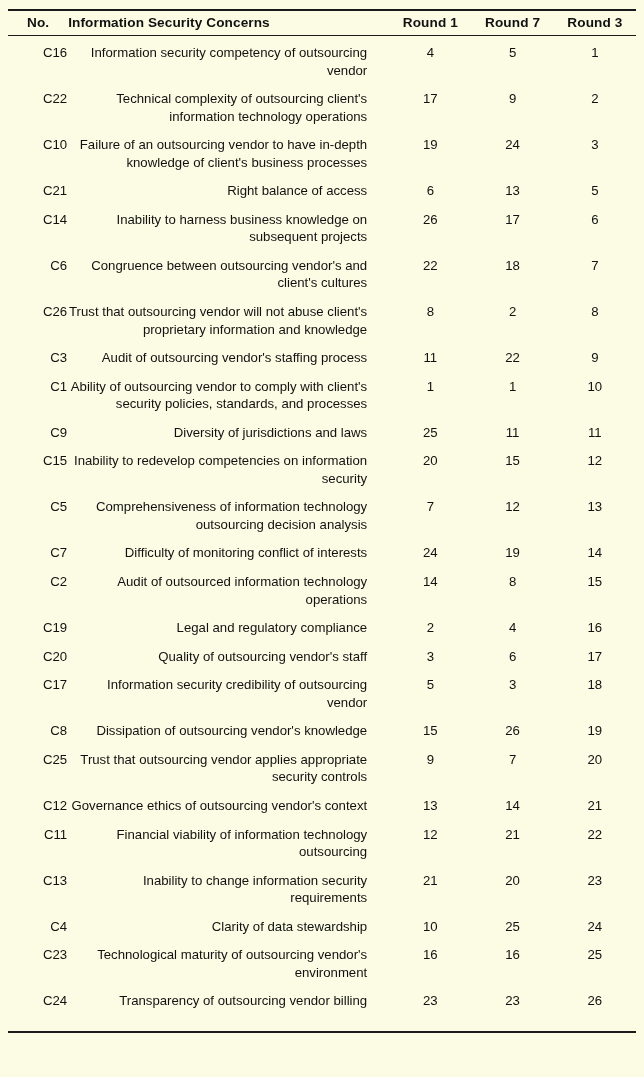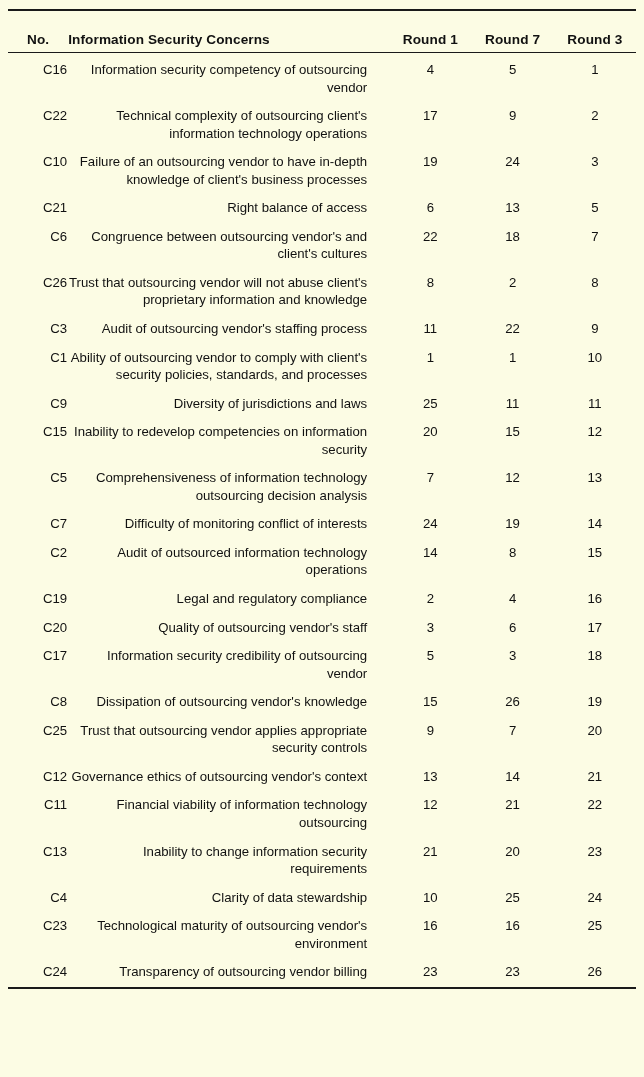--- a/index.html
+++ b/index.html
@@ -30,21 +30,21 @@
   }
 
   table.concerns-table thead tr {
     border-top: 2px solid #1a1a1a;
     border-bottom: 1.4px solid #1a1a1a;
   }
 
   table.concerns-table thead th {
     font-weight: bold;
     font-size: 13.6px;
-    padding: 21px 0 5px 0;
+    padding: 4px 0 5px 0;
     vertical-align: middle;
     letter-spacing: 0.1px;
   }
 
   th.col-no, td.col-no {
     width: 60px;
     text-align: right;
     padding-left: 5px;
   }
   th.col-no { text-align: center; padding-left: 0; }
@@ -70,21 +70,21 @@
   }
 
   table.concerns-table tbody tr:first-child td {
     padding-top: 8px;
   }
 
   table.concerns-table tbody tr:last-child {
     border-bottom: 2px solid #1a1a1a;
   }
   table.concerns-table tbody tr:last-child td {
-    padding-bottom: 6px;
+    padding-bottom: 21px;
   }
 
   td.col-no { white-space: nowrap; }
   td.col-r { white-space: nowrap; }
 </style>
 </head>
 <body>
 
 <div class="table-wrap">
   <table class="concerns-table">
@@ -120,20 +120,27 @@
           <td class="col-r">3</td>
         </tr>
         <tr>
           <td class="col-no">C21</td>
           <td class="col-desc">Right balance of access</td>
           <td class="col-r">6</td>
           <td class="col-r">13</td>
           <td class="col-r">5</td>
         </tr>
         <tr>
+          <td class="col-no">C14</td>
+          <td class="col-desc">Inability to harness business knowledge on subsequent projects</td>
+          <td class="col-r">26</td>
+          <td class="col-r">17</td>
+          <td class="col-r">6</td>
+        </tr>
+        <tr>
           <td class="col-no">C6</td>
           <td class="col-desc">Congruence between outsourcing vendor's and client's cultures</td>
           <td class="col-r">22</td>
           <td class="col-r">18</td>
           <td class="col-r">7</td>
         </tr>
         <tr>
           <td class="col-no">C26</td>
           <td class="col-desc">Trust that outsourcing vendor will not abuse client's proprietary information and knowledge</td>
           <td class="col-r">8</td>

